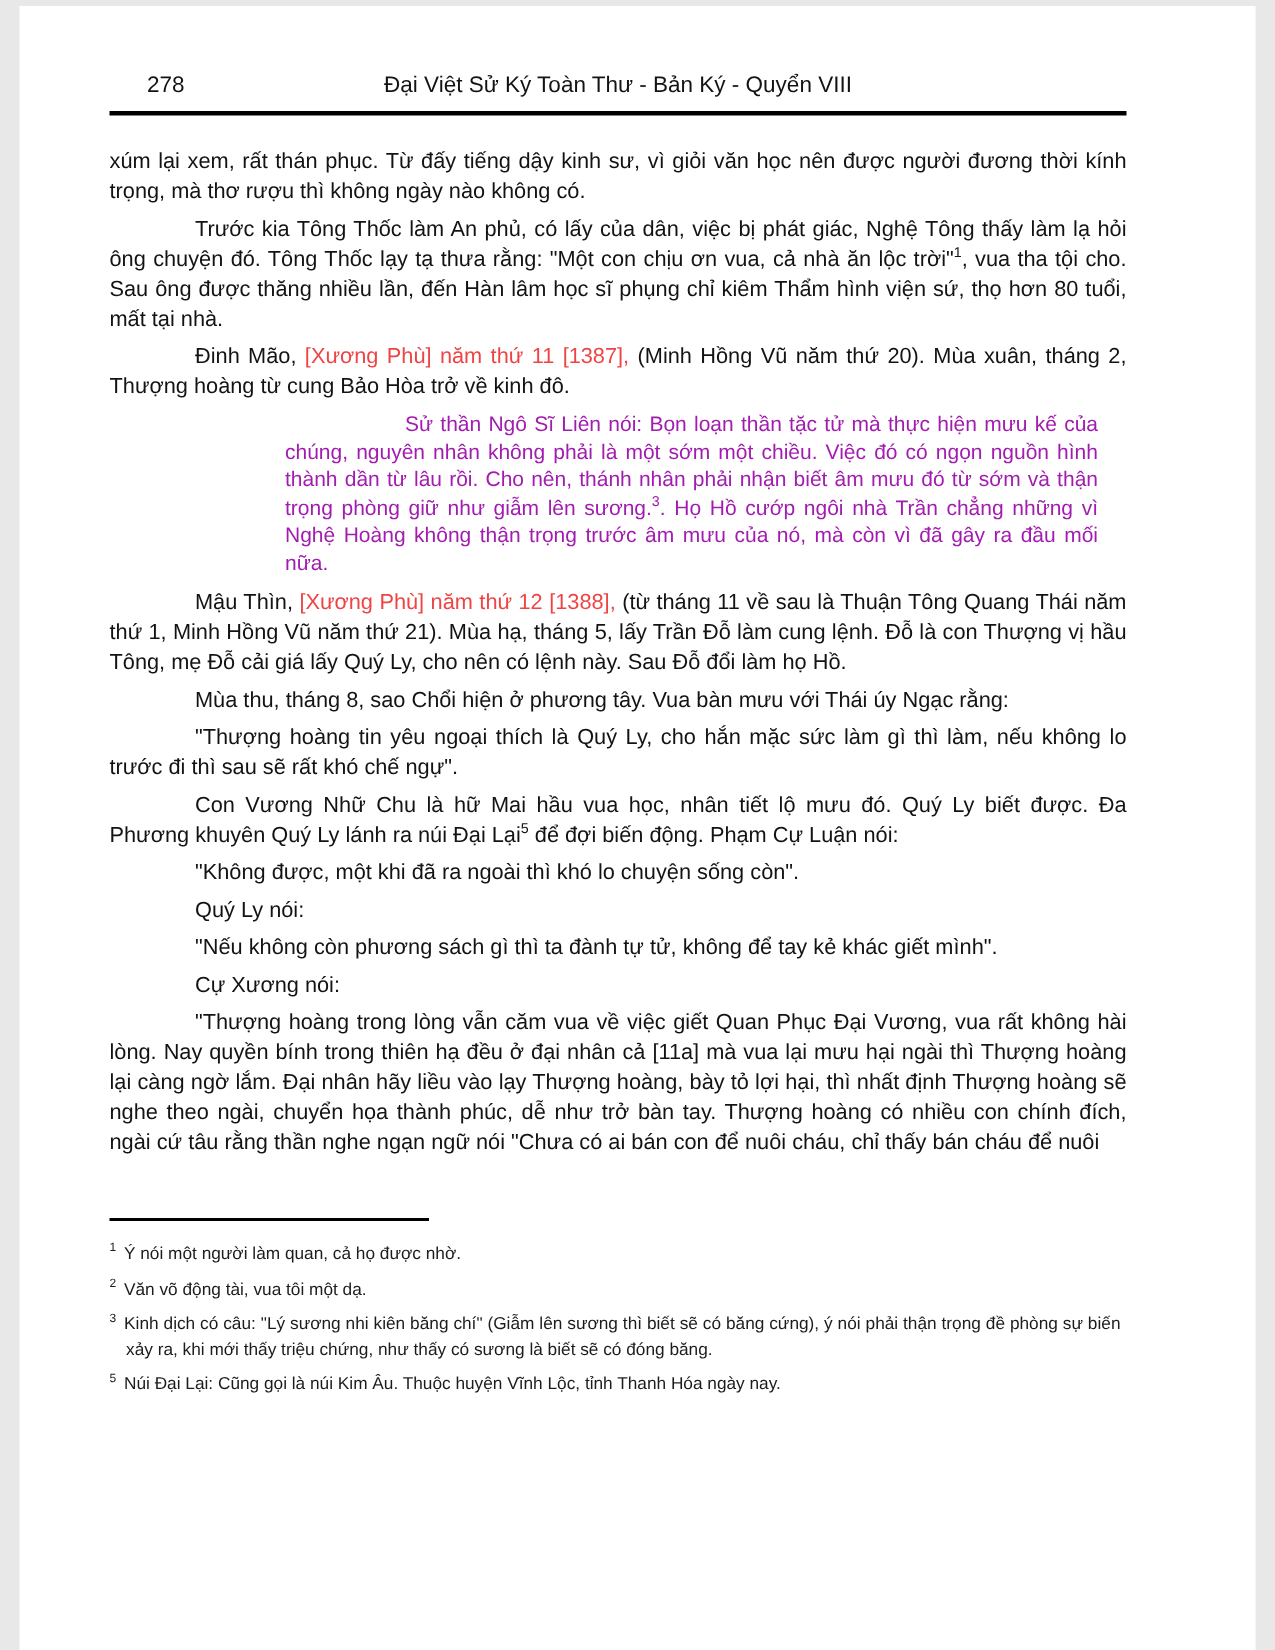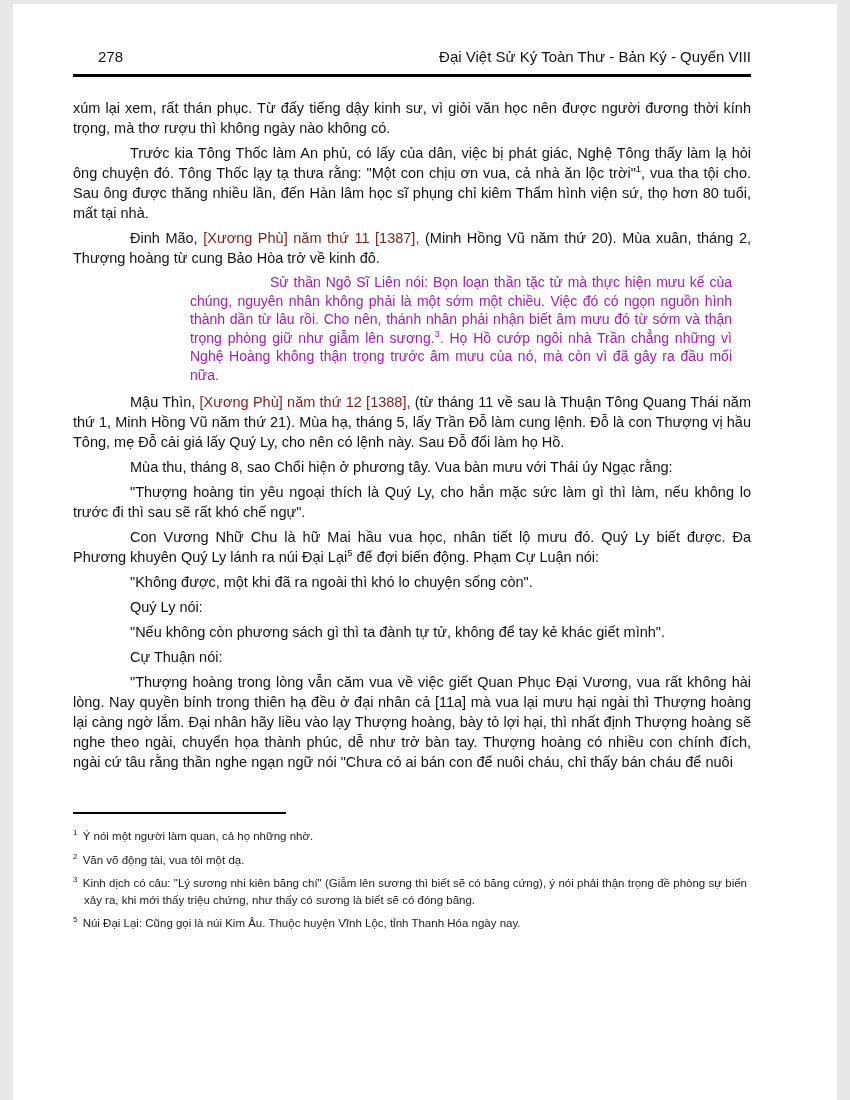--- a/index.html
+++ b/index.html
@@ -13,42 +13,42 @@
     color:#131313;
     padding:44px 86px 0 60px;
     overflow:hidden;
   }
   .header-row {
     position:relative;
     height:20px;
     font-size:15px;
   }
   .page-number { position:absolute; left:25px; top:0; }
-  .header-title { position:absolute; left:0; right:0; text-align:right; top:0; }
+  .header-title { position:absolute; left:0; right:0; text-align:center; top:0; }
   .header-rule {
     border:none;
     border-top:3px solid #000;
     margin-top:6px;
   }
   .doc-body { margin-top:21px; font-size:14.5px; line-height:20px; text-align:justify; }
   .para { margin-bottom:5px; }
   .para.body { text-indent:57px; }
   .para.body-first { text-indent:0; }
   .para.commentary {
     margin-left:117px;
     margin-right:19px;
     text-indent:80px;
     color:#a21caf;
     font-size:14px;
     line-height:18.5px;
     margin-top:3px;
     margin-bottom:8px;
   }
   .bold { font-weight:normal; }
-  .gray { color:#7f1d1d; }
+  .gray { color:#ef4444; }
   sup { font-size:9.5px; line-height:0; vertical-align:super; }
   .footnote-sep {
     border:none;
     border-top:2px solid #000;
     width:213px;
     margin:40px 0 14px 0;
   }
   .footnotes { font-size:11.5px; line-height:16.5px; color:#1c1c1c; text-align:justify; padding-right:4px; }
   .footnote { margin-bottom:7px; padding-left:11px; text-indent:-11px; }
   .footnote sup { font-size:8px; margin-right:2px; }
@@ -68,24 +68,24 @@
       <p class="para body"><span>Trước kia Tông Thốc làm An phủ, có lấy của dân, việc bị phát giác, Nghệ Tông thấy làm lạ hỏi ông chuyện đó. Tông Thốc lạy tạ thưa rằng: "Một con chịu ơn vua, cả nhà ăn lộc trời"</span><sup>1</sup><span>, vua tha tội cho. Sau ông được thăng nhiều lần, đến Hàn lâm học sĩ phụng chỉ kiêm Thẩm hình viện sứ, thọ hơn 80 tuổi, mất tại nhà.</span></p>
       <p class="para body"><span class="bold">Đinh Mão, </span><span class="gray">[Xương Phù] năm thứ 11 [1387], </span><span>(Minh Hồng Vũ năm thứ 20). Mùa xuân, tháng 2, Thượng hoàng từ cung Bảo Hòa trở về kinh đô.</span></p>
       <p class="para commentary"><span>Sử thần Ngô Sĩ Liên nói: Bọn loạn thần tặc tử mà thực hiện mưu kế của chúng, nguyên nhân không phải là một sớm một chiều. Việc đó có ngọn nguồn hình thành dần từ lâu rồi. Cho nên, thánh nhân phải nhận biết âm mưu đó từ sớm và thận trọng phòng giữ như giẫm lên sương.</span><sup>3</sup><span>. Họ Hồ cướp ngôi nhà Trần chẳng những vì Nghệ Hoàng không thận trọng trước âm mưu của nó, mà còn vì đã gây ra đầu mối nữa.</span></p>
       <p class="para body"><span class="bold">Mậu Thìn, </span><span class="gray">[Xương Phù] năm thứ 12 [1388], </span><span>(từ tháng 11 về sau là Thuận Tông Quang Thái năm thứ 1, Minh Hồng Vũ năm thứ 21).  Mùa hạ, tháng 5, lấy Trần Đỗ làm cung lệnh. Đỗ là con Thượng vị hầu Tông, mẹ Đỗ cải giá lấy Quý Ly, cho nên có lệnh này. Sau Đỗ đổi làm họ Hồ.</span></p>
       <p class="para body"><span>Mùa thu, tháng 8, sao Chổi hiện ở phương tây. Vua bàn mưu với Thái úy Ngạc rằng:</span></p>
       <p class="para body"><span>"Thượng hoàng tin yêu ngoại thích là Quý Ly, cho hắn mặc sức làm gì thì làm, nếu không lo trước đi thì sau sẽ rất khó chế ngự".</span></p>
       <p class="para body"><span>Con Vương Nhữ Chu là hữ Mai hầu vua học, nhân tiết lộ mưu đó. Quý Ly biết được. Đa Phương khuyên Quý Ly lánh ra núi Đại Lại</span><sup>5</sup><span> để đợi biến động. Phạm Cự Luận nói:</span></p>
       <p class="para body"><span>"Không được, một khi đã ra ngoài thì khó lo chuyện sống còn".</span></p>
       <p class="para body"><span>Quý Ly nói:</span></p>
       <p class="para body"><span>"Nếu không còn phương sách gì thì ta đành tự tử, không để tay kẻ khác giết mình".</span></p>
-      <p class="para body"><span>Cự Thuận nói:</span></p>
+      <p class="para body"><span>Cự Xương nói:</span></p>
       <p class="para body"><span>"Thượng hoàng trong lòng vẫn căm vua về việc giết Quan Phục Đại Vương, vua rất không hài lòng. Nay quyền bính trong thiên hạ đều ở đại nhân cả </span><span class="bold">[11a]</span><span> mà vua lại mưu hại ngài thì Thượng hoàng lại càng ngờ lắm. Đại nhân hãy liều vào lạy Thượng hoàng, bày tỏ lợi hại, thì nhất định Thượng hoàng sẽ nghe theo ngài, chuyển họa thành phúc, dễ như trở bàn tay. Thượng hoàng có nhiều con chính đích, ngài cứ tâu rằng thần nghe ngạn ngữ nói "Chưa có ai bán con để nuôi cháu, chỉ thấy bán cháu để nuôi</span></p>
     </div>
 
   <hr class="footnote-sep">
   <div class="footnotes" id="footnotes">
-      <p class="footnote"><sup>1</sup><span> Ý nói một người làm quan, cả họ những nhờ.</span></p>
+      <p class="footnote"><sup>1</sup><span> Ý nói một người làm quan, cả họ được nhờ.</span></p>
       <p class="footnote"><sup>2</sup><span> Văn võ động tài, vua tôi một dạ.</span></p>
       <p class="footnote"><sup>3</sup><span> Kinh dịch có câu: "Lý sương nhi kiên băng chí" (Giẫm lên sương thì biết sẽ có băng cứng), ý nói phải thận trọng đề phòng sự biến xảy ra, khi mới thấy triệu chứng, như thấy có sương là biết sẽ có đóng băng.</span></p>
       <p class="footnote"><sup>5</sup><span> Núi Đại Lại: Cũng gọi là núi Kim Âu. Thuộc huyện Vĩnh Lộc, tỉnh Thanh Hóa ngày nay.</span></p>
     </div>
 </div>
 
 </body></html>

